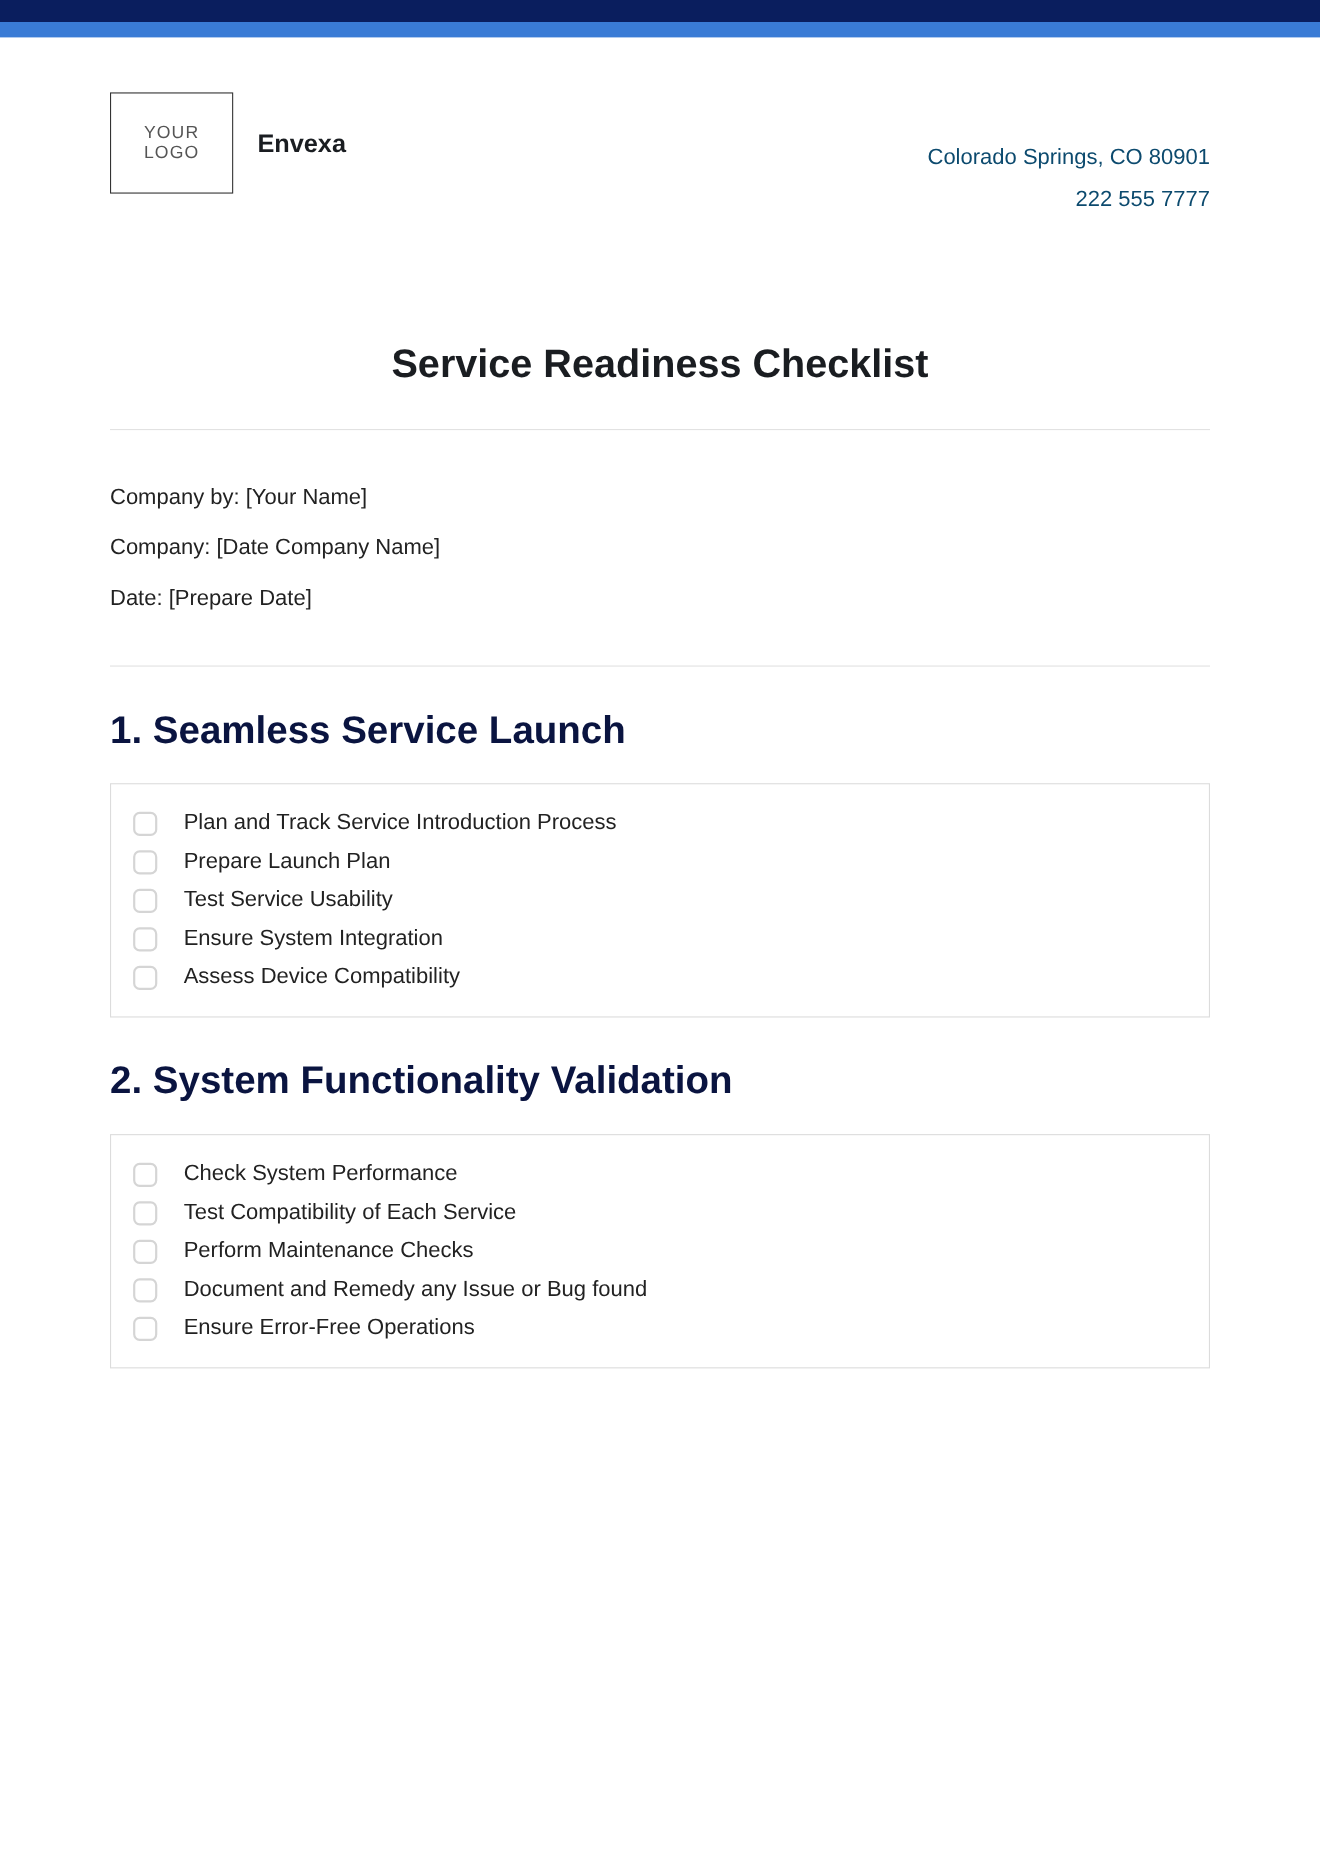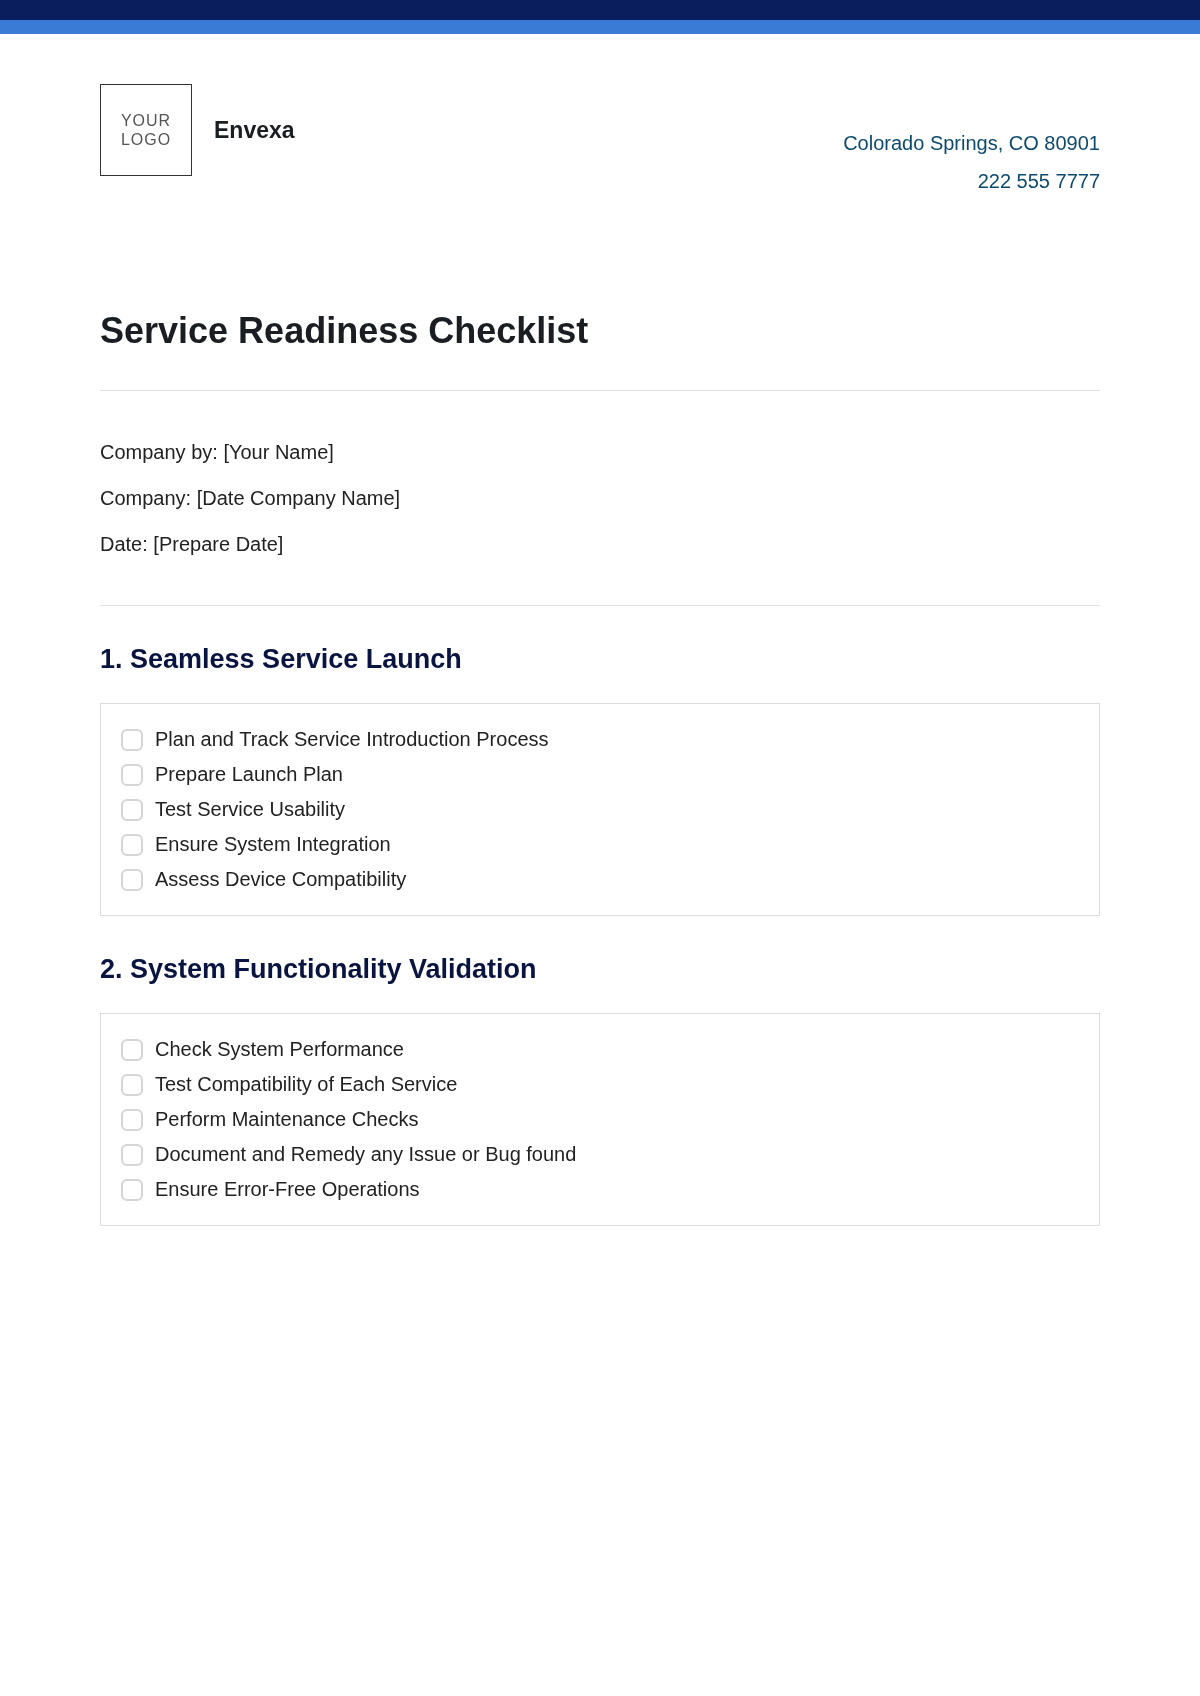--- a/index.html
+++ b/index.html
@@ -25,21 +25,21 @@
   align-items: flex-start;
   justify-content: space-between;
   margin-bottom: 110px;
 }
 .logo-block {
   display: flex;
   align-items: center;
   gap: 22px;
 }
 .logo-placeholder {
-  width: 92px;
+  width: 112px;
   height: 92px;
   border: 1px solid #333;
   display: flex;
   flex-direction: column;
   align-items: center;
   justify-content: center;
   font-size: 16px;
   letter-spacing: 1px;
   color: #555;
   line-height: 1.2;
@@ -51,54 +51,54 @@
   text-align: right;
 }
 .contact-block {
   text-align: right;
   font-size: 20px;
   color: #0c4a6e;
   line-height: 1.9;
   padding-top: 40px;
 }
 .doc-title {
-  text-align: left;
+  text-align: center;
   font-size: 36px;
   font-weight: 700;
   color: #1a1d21;
   margin-bottom: 38px;
 }
 hr.divider {
   border: none;
   border-top: 1px solid #e2e2e2;
   margin: 0 0 38px 0;
 }
 .meta-block {
   font-size: 20px;
   line-height: 2.3;
   margin-bottom: 38px;
   color: #222;
 }
 .meta-block .placeholder {
   font-weight: 400;
 }
 .section-title {
-  font-size: 27px;
+  font-size: 35px;
   font-weight: 700;
   color: #0a1440;
   margin: 38px 0 28px 0;
 }
 .checklist-box {
   border: 1px solid #dcdcdc;
   padding: 18px 20px;
 }
 .check-item {
   display: flex;
   align-items: center;
-  gap: 12px;
+  gap: 24px;
   padding: 6px 0;
   font-size: 20px;
   color: #222;
 }
 .checkbox {
   width: 22px;
   height: 22px;
   border: 2px solid #d5d5d5;
   border-radius: 6px;
   flex-shrink: 0;

